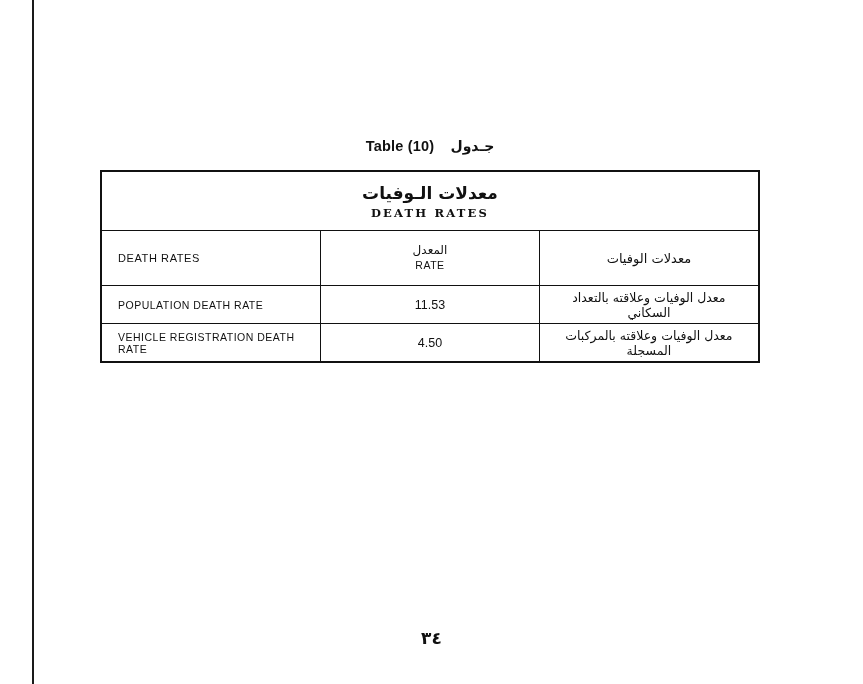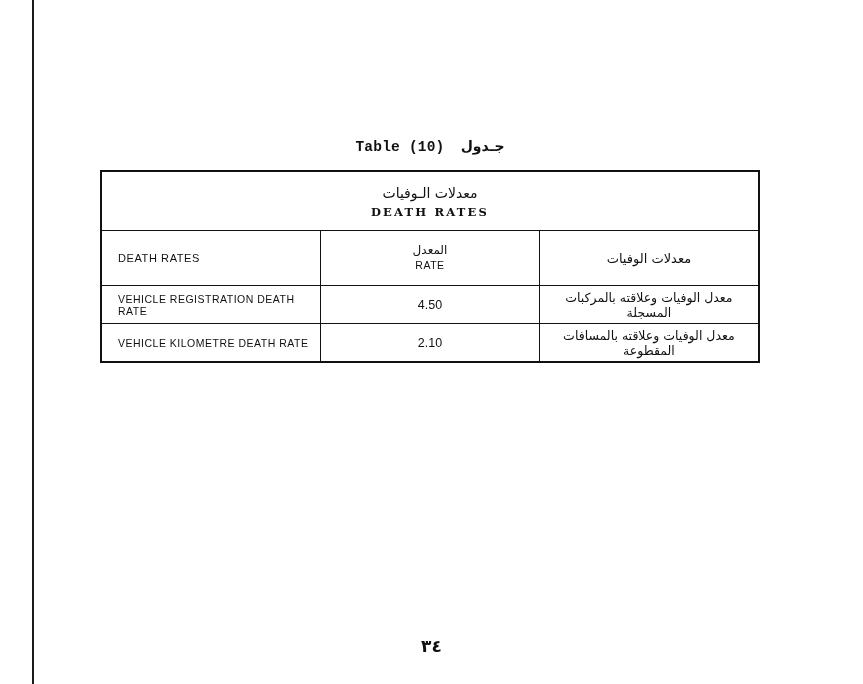--- a/index.html
+++ b/index.html
@@ -39,21 +39,21 @@
     position: absolute;
     left: 100px;
     top: 138px;
     width: 660px;
     text-align: center;
     font-size: 14.5px;
     font-weight: bold;
     letter-spacing: 0.2px;
     white-space: nowrap;
   }
-  .caption .cap-en { font-family: Liberation Mono, monospace; }
+  .caption .cap-en { font-family: Liberation Sans, sans-serif; }
   .caption .cap-ar {
     font-family: "DejaVu Sans", sans-serif;
     direction: rtl;
     margin-left: 12px;
     font-size: 14px;
   }
 
   
   .table-wrap {
     position: absolute;
@@ -81,22 +81,22 @@
     border-left: none !important;
     border-right: none !important;
     border-top: none !important;
     text-align: center;
     height: 48px;
     padding: 6px 0 4px 0 !important;
   }
   .title-ar {
     font-family: "DejaVu Sans", sans-serif;
     direction: rtl;
-    font-size: 14px;
-    font-weight: normal;
+    font-size: 17px;
+    font-weight: bold;
     line-height: 1.15;
   }
   .title-en {
     font-family: "DejaVu Serif", serif;
     font-size: 11.5px;
     font-weight: bold;
     letter-spacing: 2.2px;
     margin-top: 3px;
   }
 
@@ -169,21 +169,20 @@
     position: absolute;
     left: 0;
     top: 628px;
     width: 863px;
     text-align: center;
     font-family: "DejaVu Sans", sans-serif;
     direction: rtl;
     font-size: 17px;
     font-weight: bold;
     color: #111;
-    margin-top: 8px;
   }
 </style>
 </head>
 <body>
 
 <div class="page">
 
   <div class="margin-rule"></div>
 
   <div class="caption">
@@ -203,31 +202,31 @@
 
         <tr>
           <td class="col-en" style="width:286px;">DEATH RATES</td>
           <td class="col-rate" style="width:100px;">
             <span class="r-ar">المعدل</span>
             <span class="r-en">RATE</span>
           </td>
           <td class="col-ar">معدلات الوفيات</td>
         </tr>
 
+        <tr>
+          <td class="b-en">POPULATION DEATH RATE</td>
+          <td class="b-val">11.53</td>
+          <td class="b-ar">معدل الوفيات وعلاقته بالتعداد السكاني</td>
+        </tr>
 
         <tr>
           <td class="b-en">VEHICLE REGISTRATION DEATH RATE</td>
           <td class="b-val">4.50</td>
           <td class="b-ar">معدل الوفيات وعلاقته بالمركبات المسجلة</td>
         </tr>
 
-        <tr>
-          <td class="b-en">VEHICLE KILOMETRE DEATH RATE</td>
-          <td class="b-val">2.10</td>
-          <td class="b-ar">معدل الوفيات وعلاقته بالمسافات المقطوعة</td>
-        </tr>
       </tbody>
     </table>
   </div>
 
   <div class="page-num">٣٤</div>
 
 </div>
 
 </body></html>

